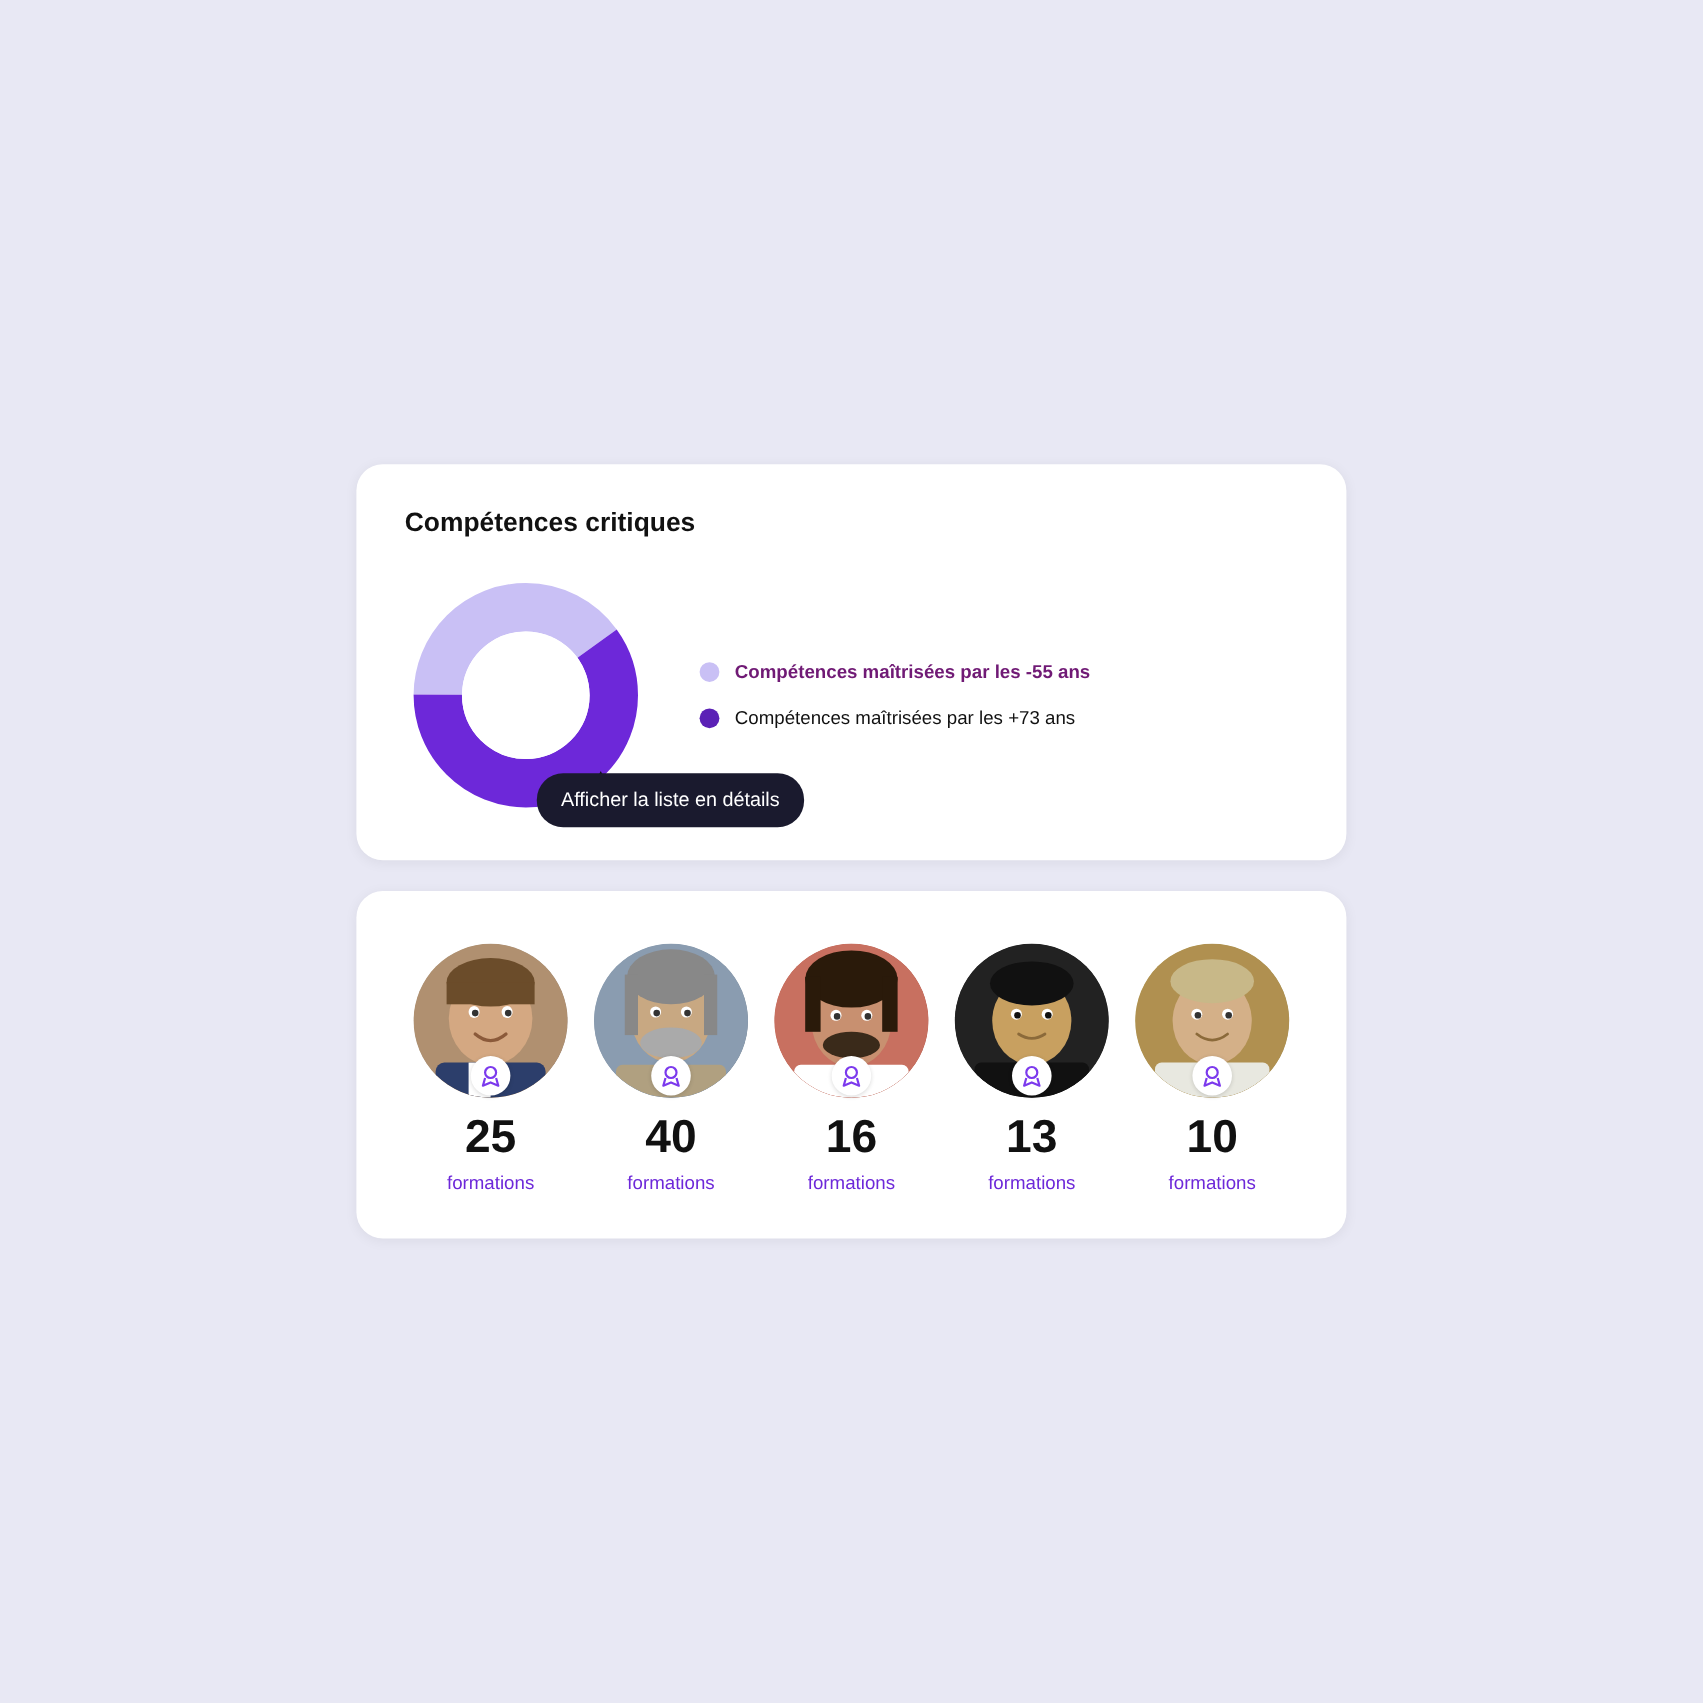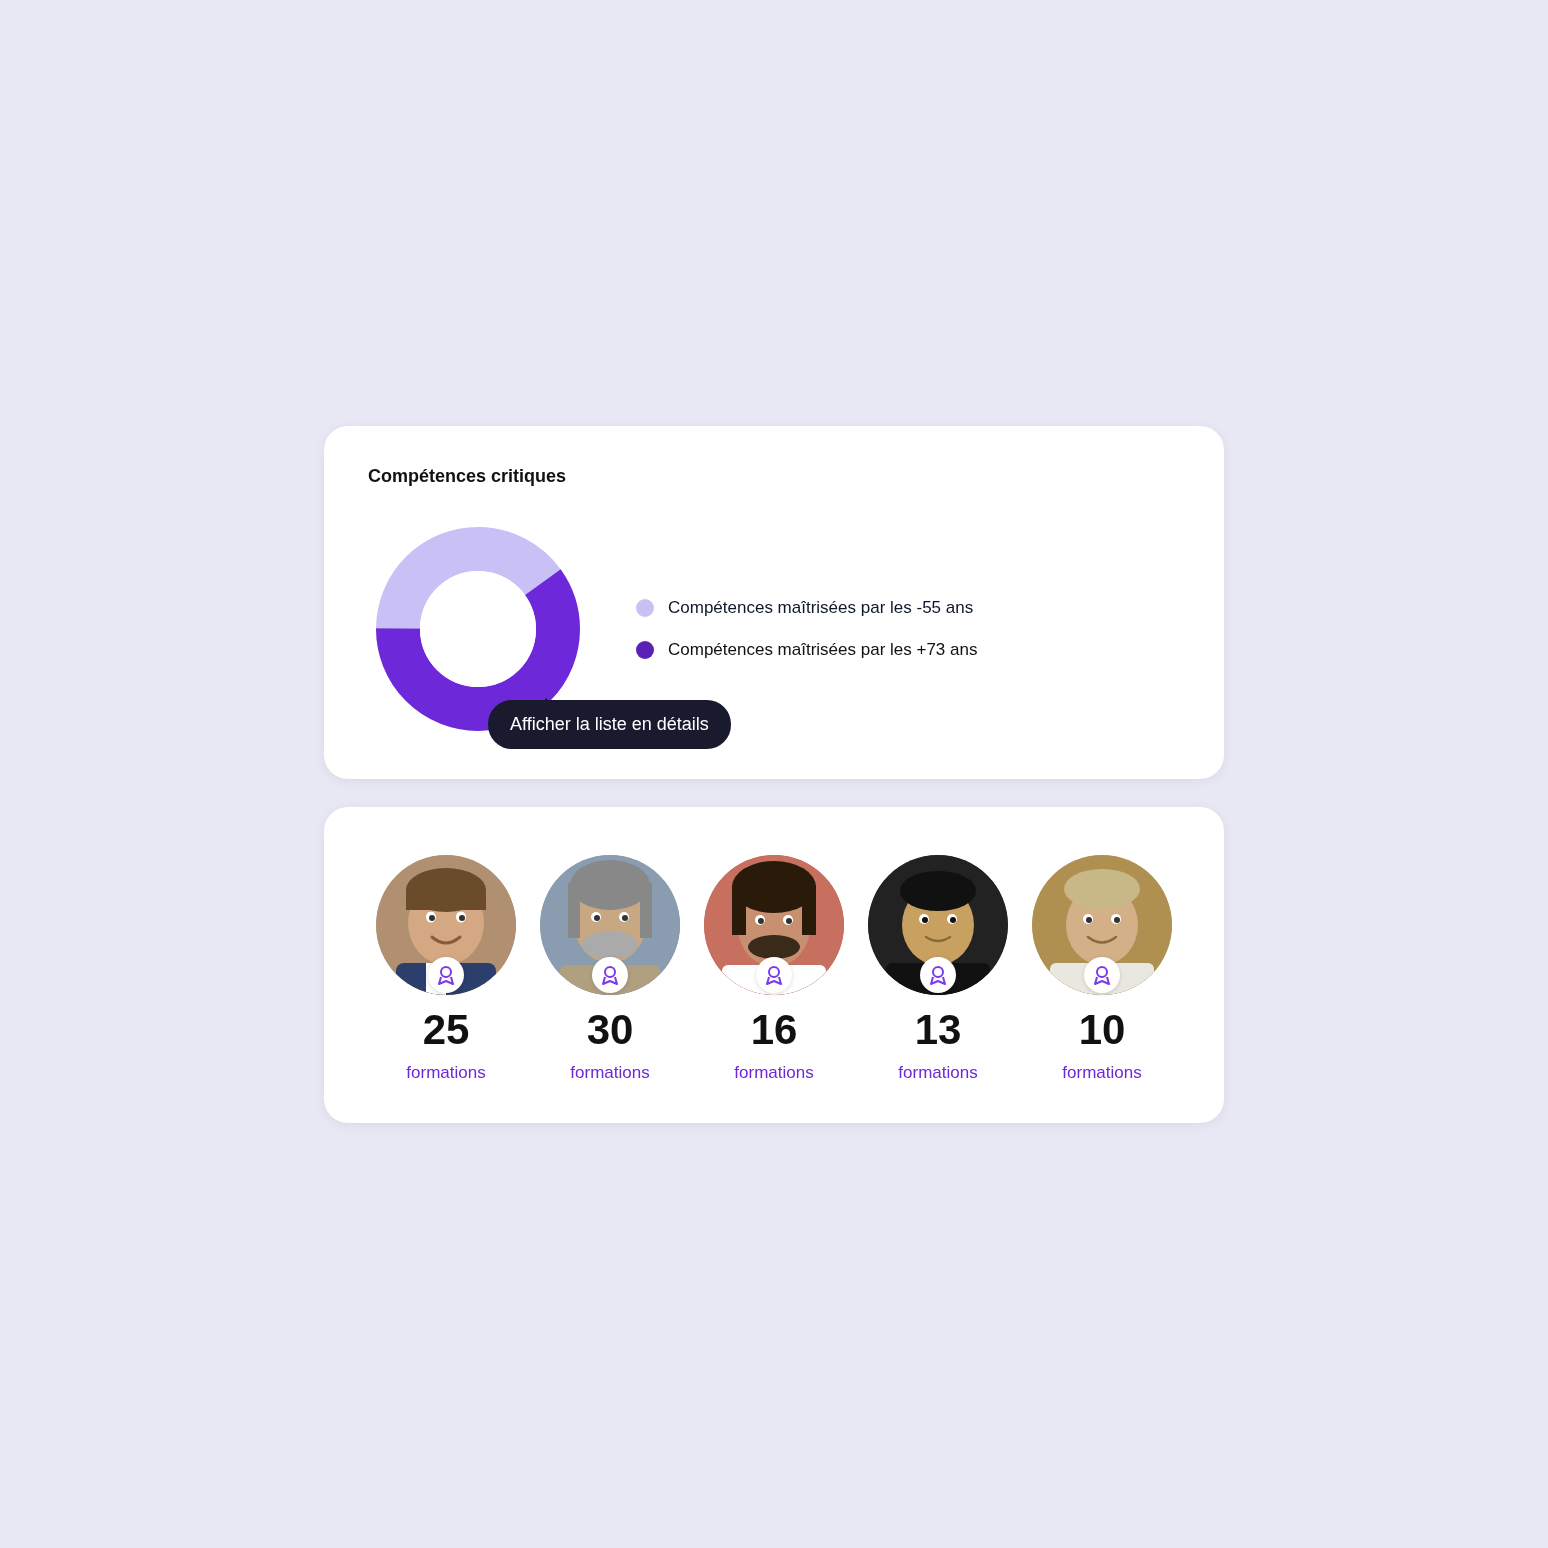--- a/index.html
+++ b/index.html
@@ -23,21 +23,21 @@
 
     .card {
       background: #ffffff;
       border-radius: 24px;
       padding: 40px 44px;
       box-shadow: 0 2px 12px rgba(0,0,0,0.06);
     }
 
     
     .card-title {
-      font-size: 18px;
+      font-size: 24px;
       font-weight: 800;
       color: #111;
       margin-bottom: 32px;
     }
 
     .competences-content {
       display: flex;
       align-items: center;
       gap: 48px;
     }
@@ -96,22 +96,22 @@
       height: 18px;
       border-radius: 50%;
       flex-shrink: 0;
     }
 
     .legend-dot.light { background: #c9c0f5; }
     .legend-dot.dark  { background: #5b21b6; }
 
     .legend-text {
       font-size: 17px;
-      color: #0f172a;
-      font-weight: 400;
+      color: #701a75;
+      font-weight: 700;
     }
 
     .legend-text.dark-text {
       color: #111;
       font-weight: 500;
     }
 
     
     .formateurs-row {
       display: flex;
@@ -295,21 +295,21 @@
               <rect x="20" y="110" width="100" height="35" rx="6" fill="#b0a080"></rect>
             </svg>
           </div>
           <div class="badge-icon">
             <svg viewBox="0 0 22 22" fill="none" xmlns="http://www.w3.org/2000/svg">
               <circle cx="11" cy="8" r="5" stroke="#7c3aed" stroke-width="2"></circle>
               <path d="M6 13 L4 20 L11 17 L18 20 L16 13" stroke="#7c3aed" stroke-width="2" fill="none" stroke-linejoin="round"></path>
             </svg>
           </div>
         </div>
-        <span class="formateur-count">30</span>
+        <span class="formateur-count">40</span>
         <span class="formateur-label">formations</span>
       </div>
 
       <div class="formateur-item">
         <div class="avatar-wrapper">
           <div class="avatar-img avatar-3">
             <svg class="face-svg" viewBox="0 0 140 140" xmlns="http://www.w3.org/2000/svg">
               <rect width="140" height="140" fill="#c87060"></rect>
               <ellipse cx="70" cy="72" rx="36" ry="40" fill="#c89070"></ellipse>
 

